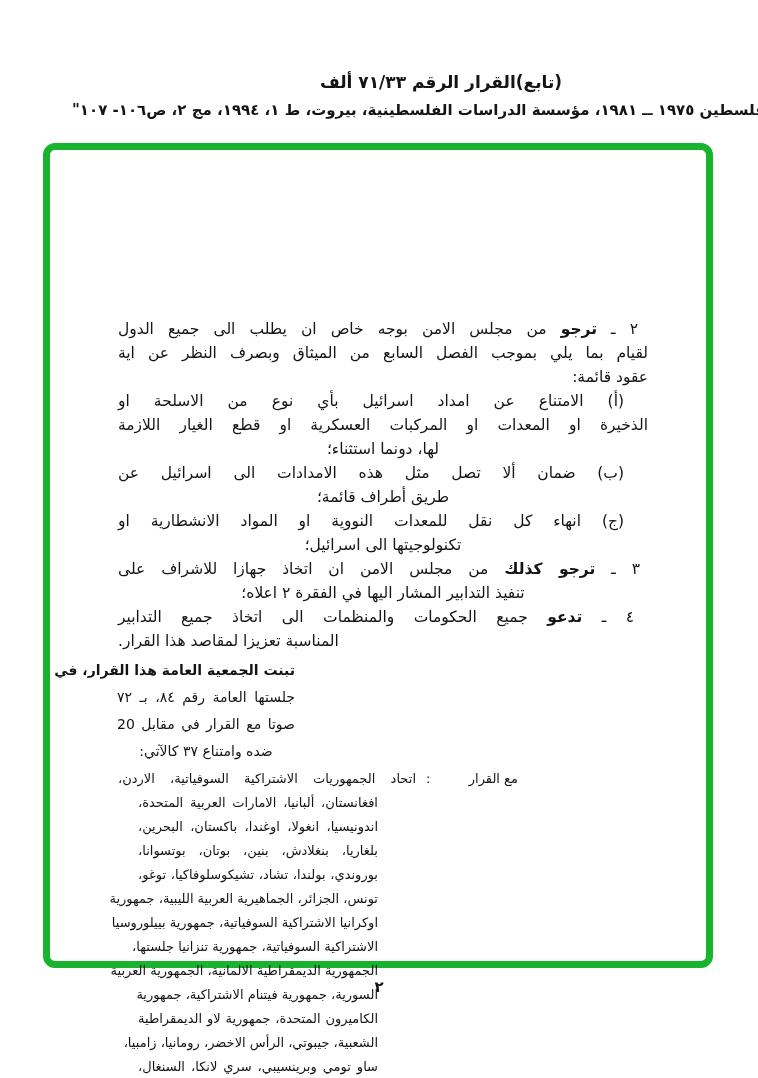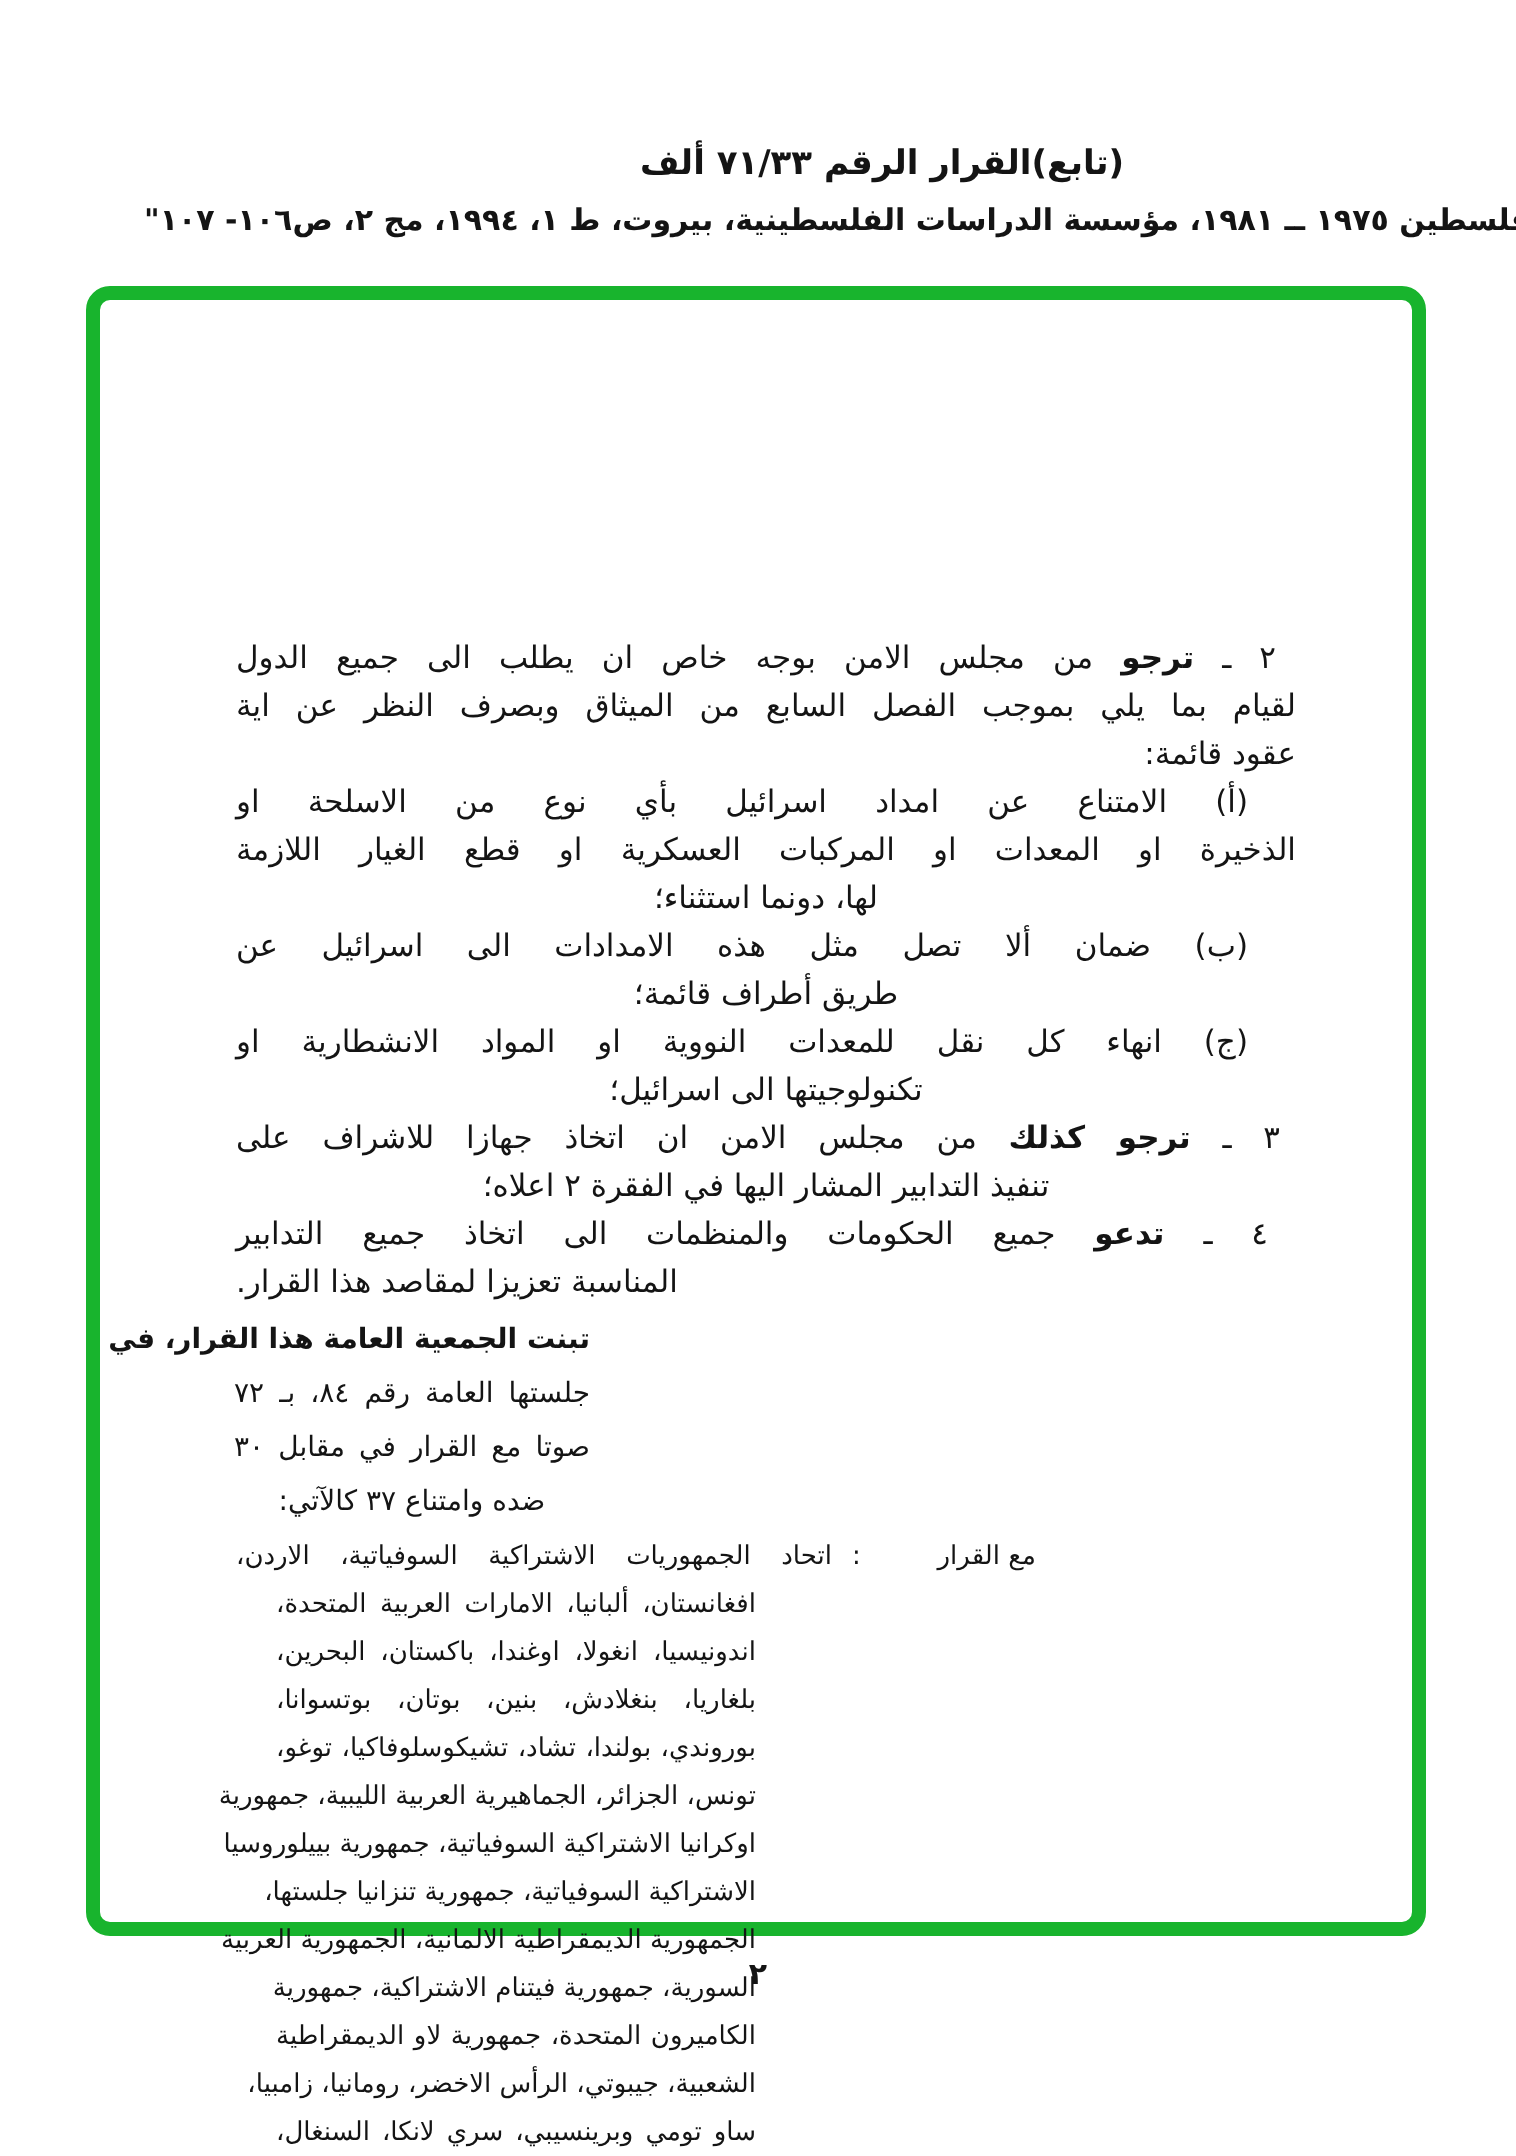--- a/index.html
+++ b/index.html
@@ -68,21 +68,21 @@
           <div class="tline main-line al-c"><span>تكنولوجيتها الى اسرائيل؛</span></div>
           <div class="tline main-line al-j" style="padding-right: 8px;"><span>٣ ـ </span><b>ترجو كذلك</b><span> من مجلس الامن ان اتخاذ جهازا للاشراف على</span></div>
           <div class="tline main-line al-c"><span>تنفيذ التدابير المشار اليها في الفقرة ٢ اعلاه؛</span></div>
           <div class="tline main-line al-j" style="padding-right: 14px;"><span>٤ ـ </span><b>تدعو</b><span> جميع الحكومات والمنظمات الى اتخاذ جميع التدابير</span></div>
           <div class="tline main-line al-l"><span>المناسبة تعزيزا لمقاصد هذا القرار.</span></div>
         </div>
 
       <div id="note" class="note-block">
           <div class="tline note-line al-j bold"><span>تبنت الجمعية العامة هذا القرار، في</span></div>
           <div class="tline note-line al-j"><span>جلستها العامة رقم ٨٤، بـ ٧٢</span></div>
-          <div class="tline note-line al-j"><span>صوتا مع القرار في مقابل ٣٠</span></div>
+          <div class="tline note-line al-j"><span>صوتا مع القرار في مقابل 20</span></div>
           <div class="tline note-line al-c"><span>ضده وامتناع ٣٧ كالآتي:</span></div>
         </div>
 
       <div class="vote-block">
         <div class="tline vote-first">
           <span class="vlabel">
               <span>مع القرار</span>
               <span>:</span>
             </span><span>اتحاد الجمهوريات الاشتراكية السوفياتية، الاردن،</span>
         </div>

